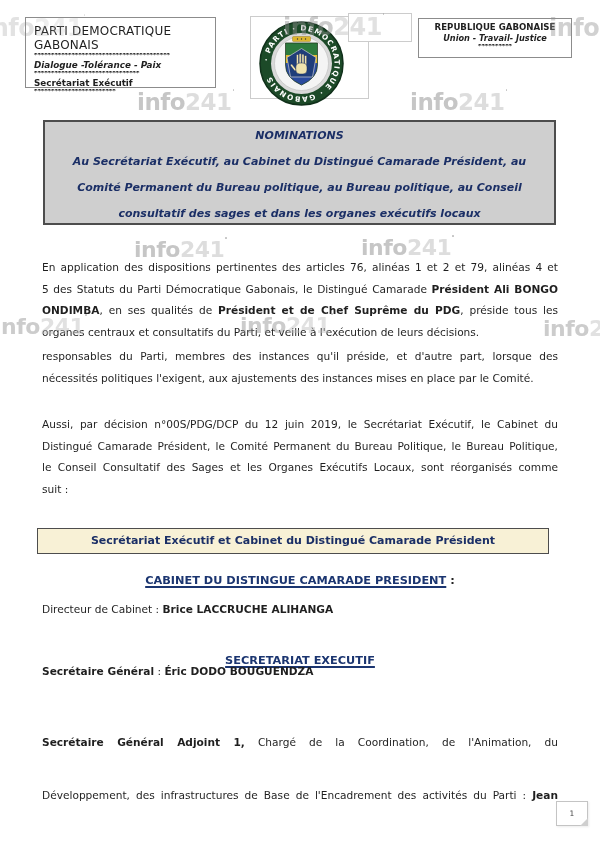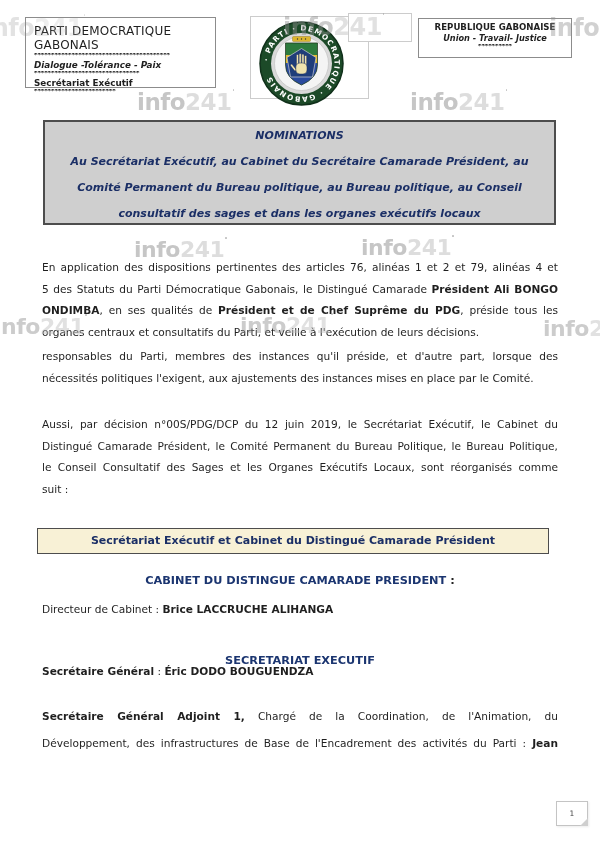--- a/index.html
+++ b/index.html
@@ -31,37 +31,37 @@
   .title-box{
     position:absolute;left:43px;top:120px;width:513px;height:105px;box-sizing:border-box;
     background:var(--title-box-bg);border:2px solid var(--box-border);
     text-align:center;color:var(--navy);font-weight:bold;font-size:11px;line-height:26px;
     padding-top:1px;
     font-style:italic;
   }
   
   .para{position:absolute;left:42px;width:516px;font-size:10.6px;color:var(--body-text);}
   .lh-a .jline{line-height:21.5px;}
-  .lh-b .jline{line-height:27px;}
+  .lh-b .jline{line-height:27px;margin-top:26px;}
   .lh-s .jline{line-height:16px;}
   .jline{text-align:justify;text-align-last:justify;}
   .jline.last{text-align-last:left;}
   .p1{top:257px;} .p2{top:346px;} .p3{top:414px;}
   .director-line{top:601px;} .sg-line{top:663px;} .sga1{top:703px;}
   
   .banner{
     position:absolute;left:37px;top:528px;width:512px;box-sizing:border-box;
     background:var(--banner-bg);border:1.5px solid var(--box-border);
     text-align:center;color:var(--navy);font-weight:bold;font-size:11px;
     padding:5px 4px 6px 4px;
   }
   
   .heading-row{position:absolute;left:42px;width:516px;text-align:center;font-size:11.3px;font-weight:bold;}
   .cab-heading{top:574px;} .sec-heading{top:654px;}
-  .heading-ul{color:var(--heading-blue);text-decoration-thickness:1.5px;text-underline-offset:2px;}
+  .heading-ul{color:var(--heading-blue);text-decoration:underline;text-decoration-thickness:1.5px;text-underline-offset:2px;}
   .heading-suffix{color:#222;margin-left:4px;text-decoration:none;font-weight:bold;}
   
   .wm-layer{position:absolute;inset:0;z-index:30;pointer-events:none;}
   .wm{position:absolute;font-weight:bold;letter-spacing:-0.5px;color:var(--watermark-dark);white-space:nowrap;}
   .wm .p2{color:var(--watermark-light);}
   .wm .wm-box{
     display:inline-block;vertical-align:top;margin-left:1px;margin-top:0.10em;
     width:0.34em;height:0.46em;background:var(--watermark-dark);border-radius:0.05em;
     color:#f2f2f2;font-size:0.18em;line-height:1.1;text-align:center;overflow:hidden;
   }
@@ -131,21 +131,21 @@
   </div>
 
   <div class="hdr-box right-box">
     <div class="t1">REPUBLIQUE GABONAISE</div>
     <div class="t2">Union - Travail- Justice</div>
     <div class="stars">**********</div>
   </div>
 
   <div class="title-box">
     <div>NOMINATIONS</div>
-    <div>Au Secrétariat Exécutif, au Cabinet du Secrétaire Camarade Président, au</div>
+    <div>Au Secrétariat Exécutif, au Cabinet du Distingué Camarade Président, au</div>
     <div>Comité Permanent du Bureau politique, au Bureau politique, au Conseil</div>
     <div>consultatif des sages et dans les organes exécutifs locaux</div>
   </div>
 
   <div class="para lh-a p1">
       <div class="jline"><span>En application des dispositions pertinentes des articles 76, alinéas 1 et 2 et 79, alinéas 4 et</span></div>
       <div class="jline"><span>5 des Statuts du Parti Démocratique Gabonais, le Distingué Camarade </span><b>Président Ali BONGO</b></div>
       <div class="jline"><b>ONDIMBA</b><span>, en ses qualités de </span><b>Président et de Chef Suprême du PDG</b><span>, préside tous les</span></div>
       <div class="jline last"><span>organes centraux et consultatifs du Parti, et veille à l'exécution de leurs décisions.</span></div>
     </div>

